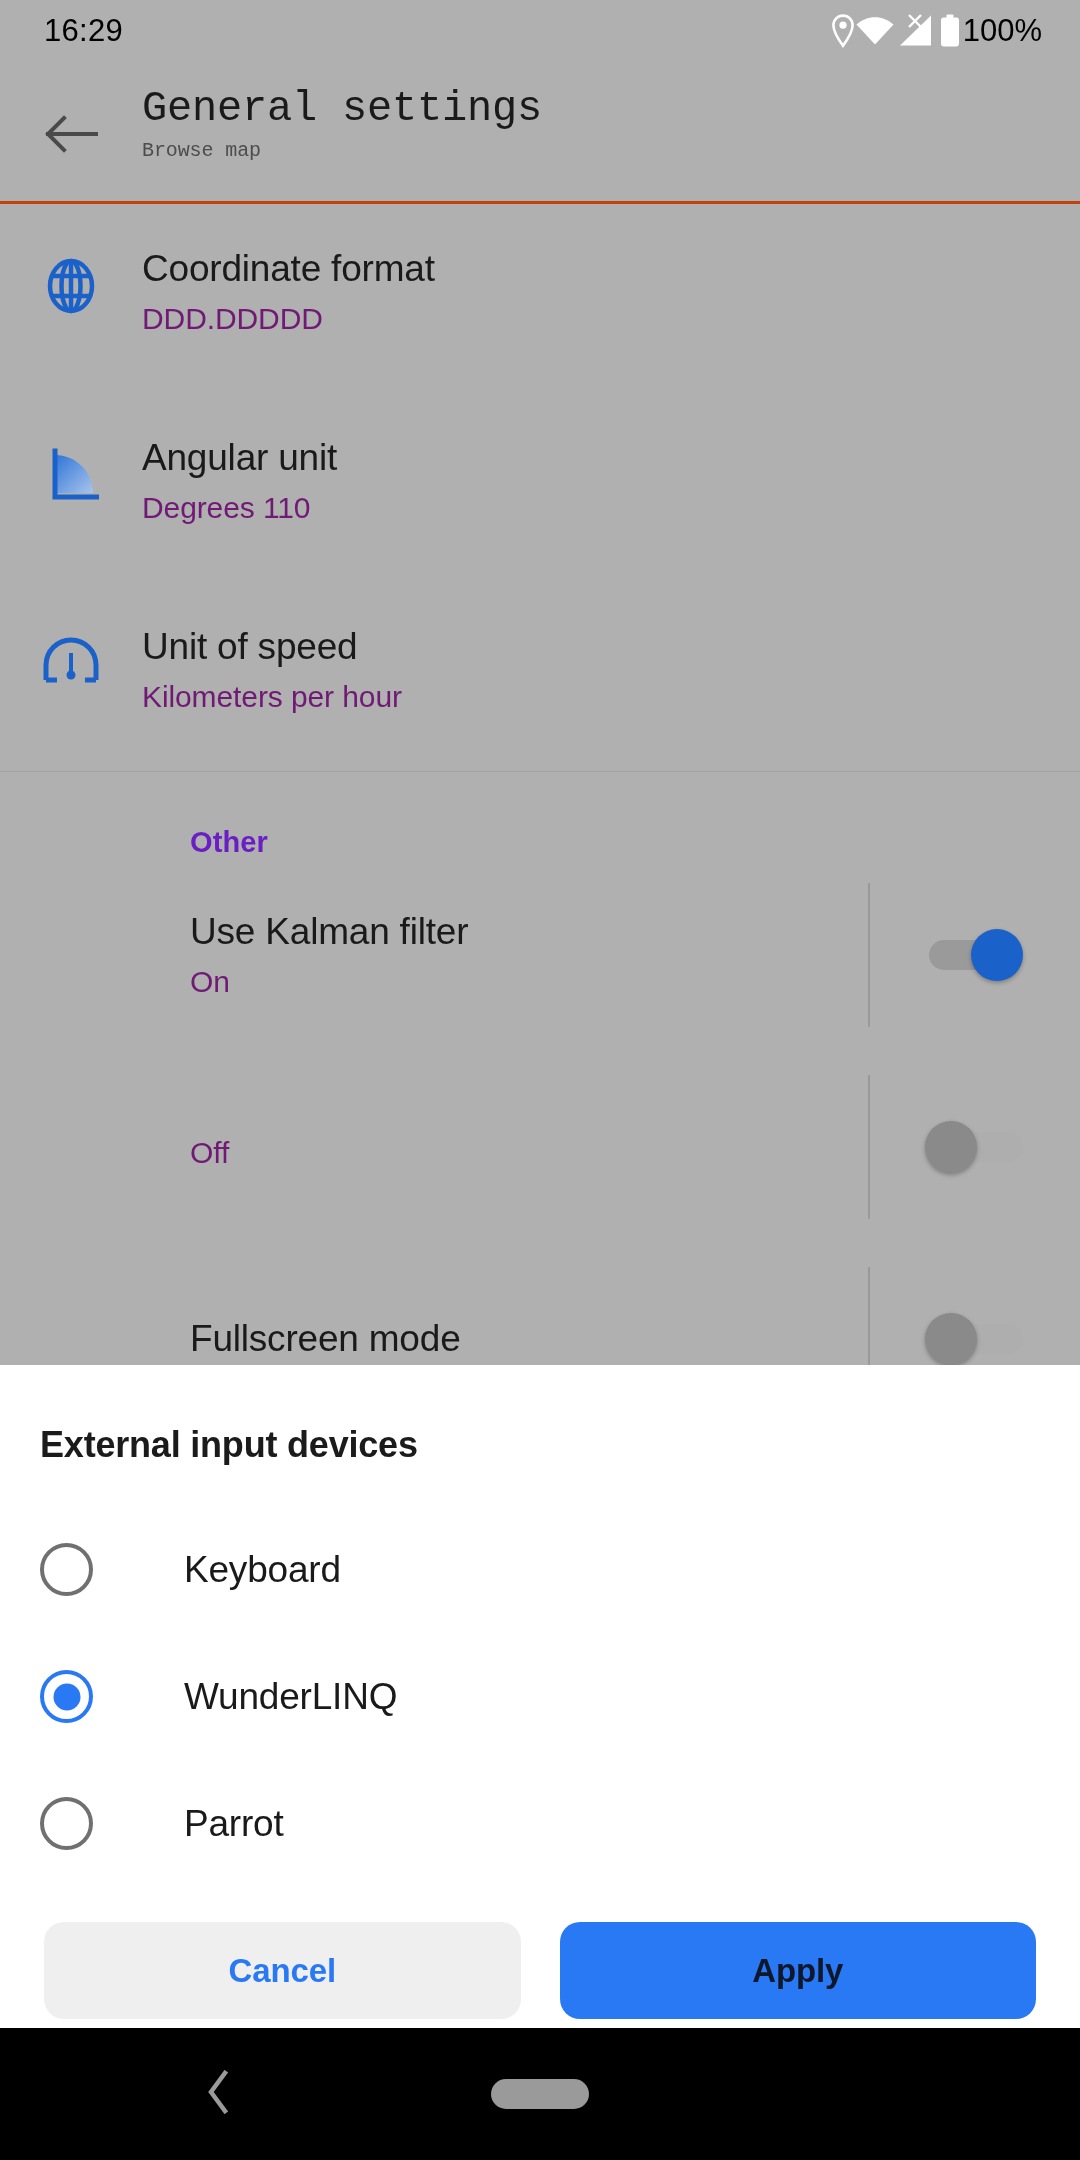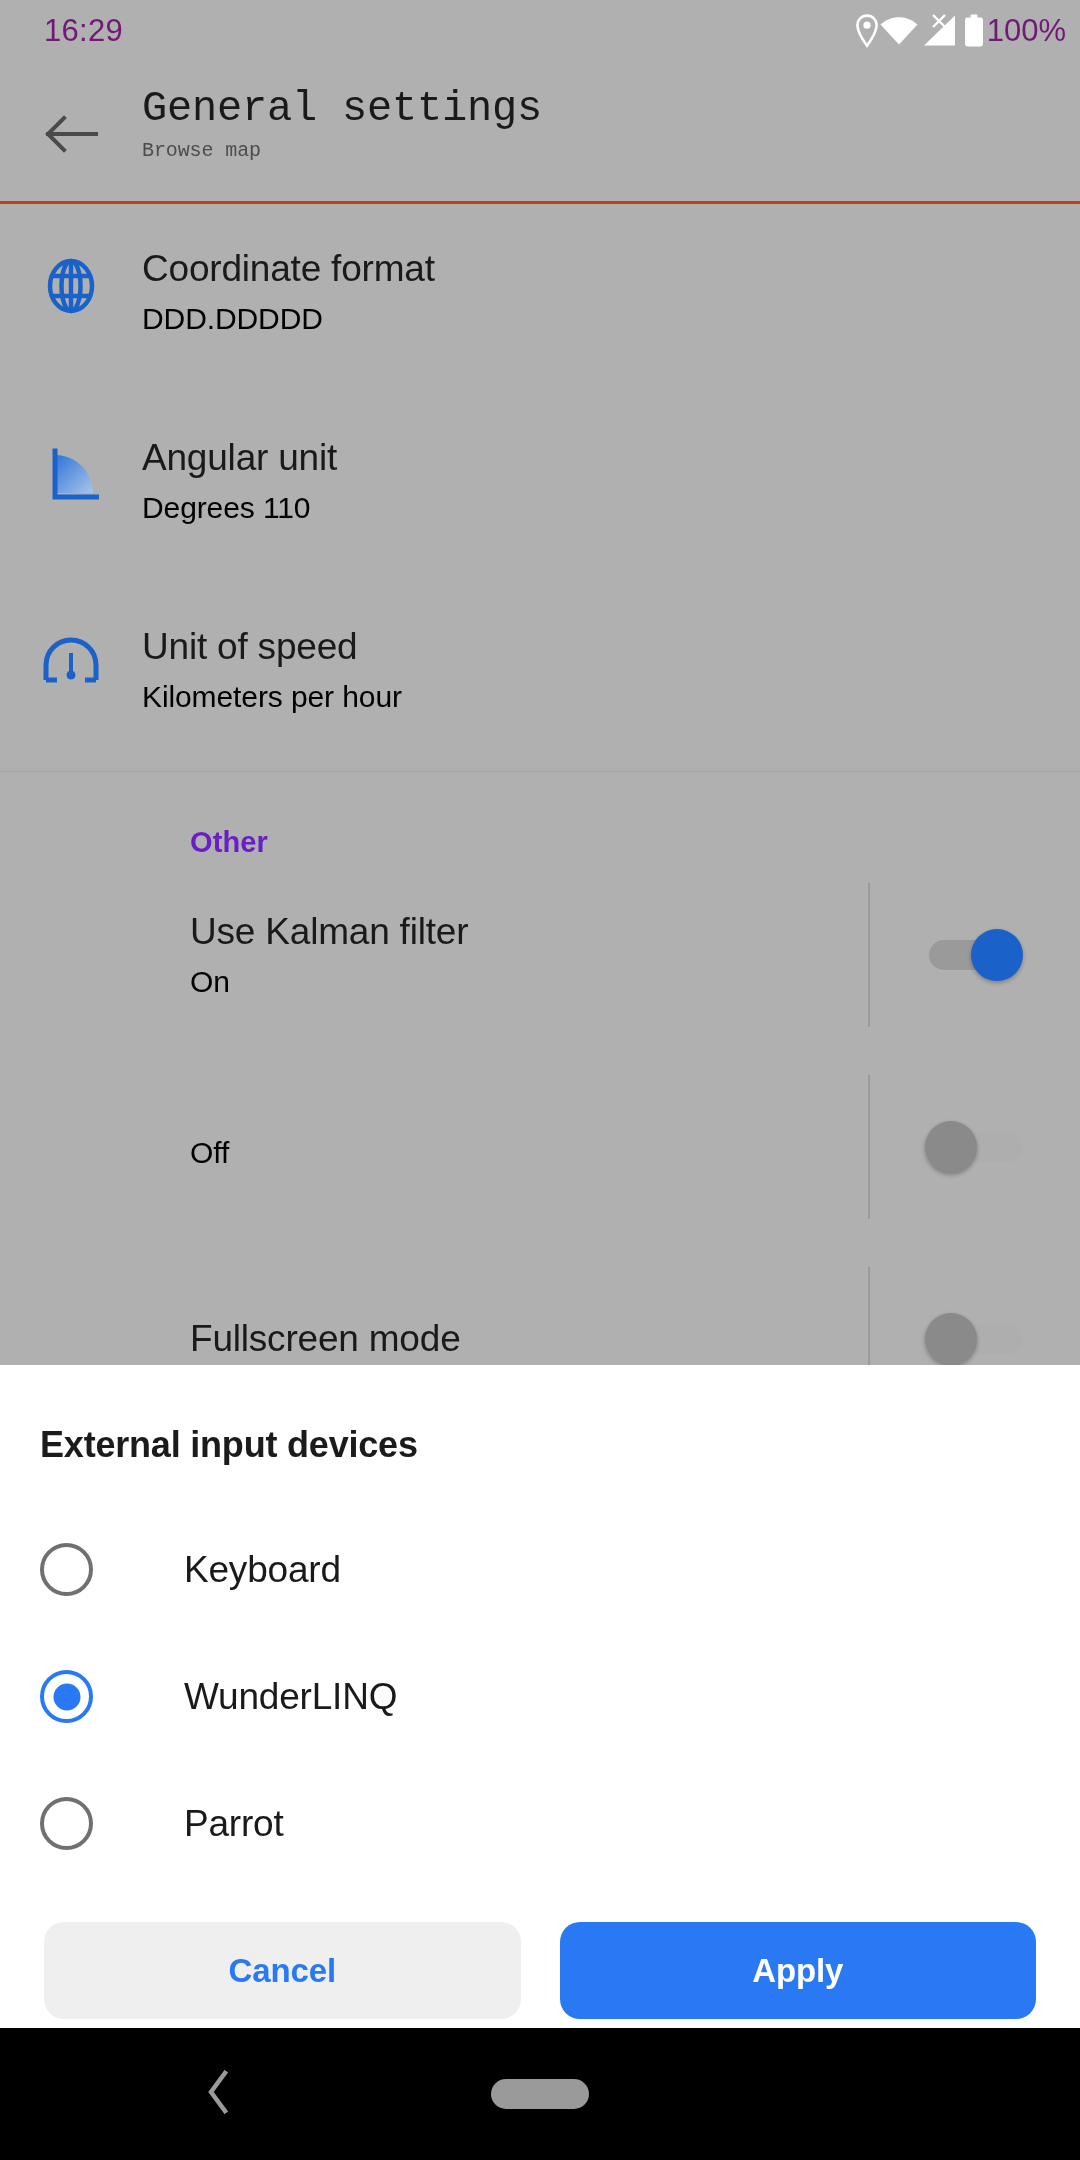--- a/index.html
+++ b/index.html
@@ -22,22 +22,22 @@
     width:1080px; height:1365px;
     background:#b0b0b0;
     overflow:hidden;
   }
 
   
   #status-bar {
     position:relative;
     height:62px;
     display:flex; align-items:center;
-    padding:0 14px 0 44px;
-    color:#701a75;
+    padding:0 38px 0 44px;
+    color:#000000;
   }
   #status-clock { font-size:31px; font-weight:400; letter-spacing:.3px; }
   #status-icons { margin-left:auto; display:flex; align-items:center; }
   .sb-ico { display:block; }
   #battery-pct { font-size:31px; font-weight:400; margin-left:2px; }
 
   
   #app-bar {
     position:relative;
     height:142px;
@@ -69,21 +69,21 @@
   }
   .row-icon {
     width:142px; flex:0 0 auto;
     display:flex; justify-content:center; padding-top:10px;
   }
   .row-text { flex:1 1 auto; padding-right:24px; }
   .row-title {
     font-size:37px; color:#1a1a1a; line-height:1.16; letter-spacing:-.2px;
   }
   .row-sub {
-    font-size:30px; color:#000000; margin-top:11px; letter-spacing:-.1px;
+    font-size:30px; color:#701a75; margin-top:11px; letter-spacing:-.1px;
   }
 
   
   #other-header {
     font-size:29px; color:#6a1fc4; font-weight:700;
     padding:54px 0 0 190px; letter-spacing:.1px;
   }
 
   
   .toggle-row {
@@ -156,21 +156,21 @@
     padding:35px 44px 0 44px;
   }
   .sheet-btn {
     flex:1 1 0;
     height:97px; border-radius:20px; border:none;
     font-size:33px; font-family:"Liberation Sans", sans-serif;
     letter-spacing:-.1px;
     display:flex; align-items:center; justify-content:center;
   }
   #cancel-button { background:#efefef; color:#2979f5; font-weight:700; }
-  #apply-button  { background:#2979f5; color:#ffffff; font-weight:700; }
+  #apply-button  { background:#2979f5; color:#0f172a; font-weight:700; }
 
   
   #nav-bar {
     position:absolute; left:0; top:2028px;
     width:1080px; height:132px;
     background:#000000;
   }
   #nav-back {
     position:absolute; left:205px; top:50%;
     transform:translateY(-50%);

